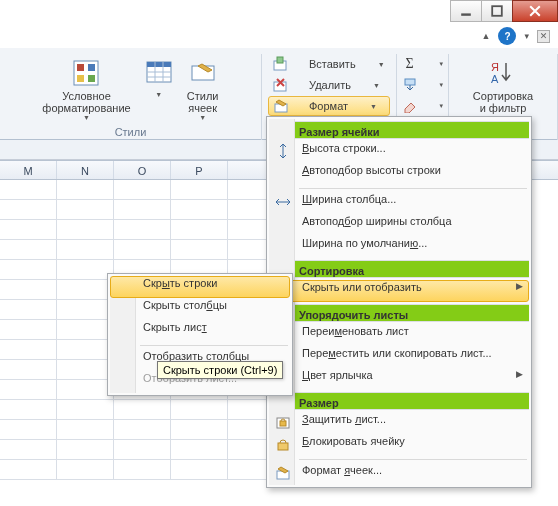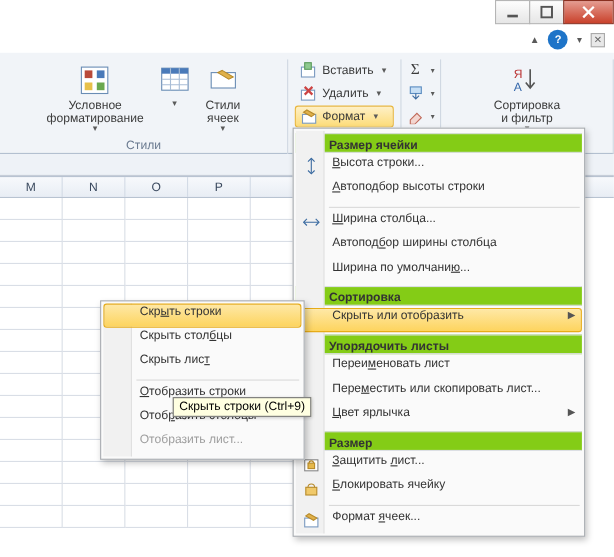--- a/index.html
+++ b/index.html
@@ -21,21 +21,21 @@
   .ribbon-groups { display:flex; height:100%; }
   .rgroup { display:flex; flex-direction:column; align-items:center; justify-content:space-between; padding:0 6px 2px 6px; border-right:1px solid #d0d8e2; height:86px; }
   .rgroup-row { display:flex; gap:4px; align-items:flex-start; }
   .big-btn { display:flex; flex-direction:column; align-items:center; justify-content:flex-start; width:auto; padding:2px 3px; text-align:center; line-height:1.05; color:#3b3b3b; cursor:pointer; border:1px solid transparent; border-radius:3px; }
   .big-btn .ic { width:32px; height:32px; margin-bottom:2px; display:flex; align-items:center; justify-content:center; }
   .big-btn .lbl { font-size:11px; white-space:pre-line; }
   .big-btn .dd { font-size:7px; color:#5a5a5a; }
   .rgroup-title { font-size:11px; color:#6a7a90; text-align:center; width:100%; padding-top:1px; }
 
   .small-btn-col { display:flex; flex-direction:column; gap:1px; }
-  .small-btn { display:flex; align-items:center; gap:4px; height:20px; padding:0 4px; cursor:pointer; border:1px solid transparent; border-radius:3px; color:#3b3b3b; }
+  .small-btn { display:flex; align-items:center; gap:20px; height:20px; padding:0 4px; cursor:pointer; border:1px solid transparent; border-radius:3px; color:#3b3b3b; }
   .small-btn:hover, .small-btn.sel { background:linear-gradient(#fef0c7,#fddc78); border-color:#e9b73e; }
   .small-btn .ic { width:16px; height:16px; display:flex; align-items:center; justify-content:center; }
   .small-btn .dd { font-size:7px; color:#5a5a5a; margin-left:2px; }
 
   
   .sheet { position:absolute; top:140px; left:0; right:0; bottom:0; }
   .colheads { display:flex; height:20px; background:linear-gradient(#f7f9fc,#e8edf4); border-top:1px solid #b8c3d1; border-bottom:1px solid #b8c3d1; }
   .colhead { width:57px; border-right:1px solid #d3dbe6; text-align:center; line-height:20px; color:#3b4a5f; }
   .rows .row { display:flex; height:20px; }
   .rows .cell { width:57px; height:20px; border-right:1px solid #d9dee6; border-bottom:1px solid #d9dee6; }
@@ -476,36 +476,33 @@
     <span class="ic">
         <svg width="16" height="16">
           <rect x="2" y="6" width="12" height="8" fill="#fff" stroke="#7a9ac0"></rect>
           <path d="M6 2 l7 4 -3 2 -7 -4z" fill="#e0b14a" stroke="#b78a2a"></path>
         </svg>
       </span>
     <span>Формат <u>я</u>чеек...</span>
   </div>
 </div>
 
-<div class="menu" style="top:273px; left:91px; width:186px;">
+<div class="menu" style="top:273px; left:107px; width:186px;">
   <div class="iconcol"></div>
   <div class="menu-item sel">
     <span>Скр<u>ы</u>ть строки</span>
   </div>
   <div class="menu-item">
     <span>Скрыть стол<u>б</u>цы</span>
   </div>
   <div class="menu-item">
     <span>Скрыть лис<u>т</u></span>
   </div>
   <div class="menu-sep"></div>
   <div class="menu-item">
-    <span><u>О</u>тобразить строки</span>
-  </div>
-  <div class="menu-item">
     <span>Отоб<u>р</u>азить столбцы</span>
   </div>
   <div class="menu-item disabled">
     <span>Отобразить лист...</span>
   </div>
 </div>
 
 <div class="tooltip" style="top:315px; left:157px;margin-top:46px;">Скрыть строки (Ctrl+9)</div>
 
 </body></html>

